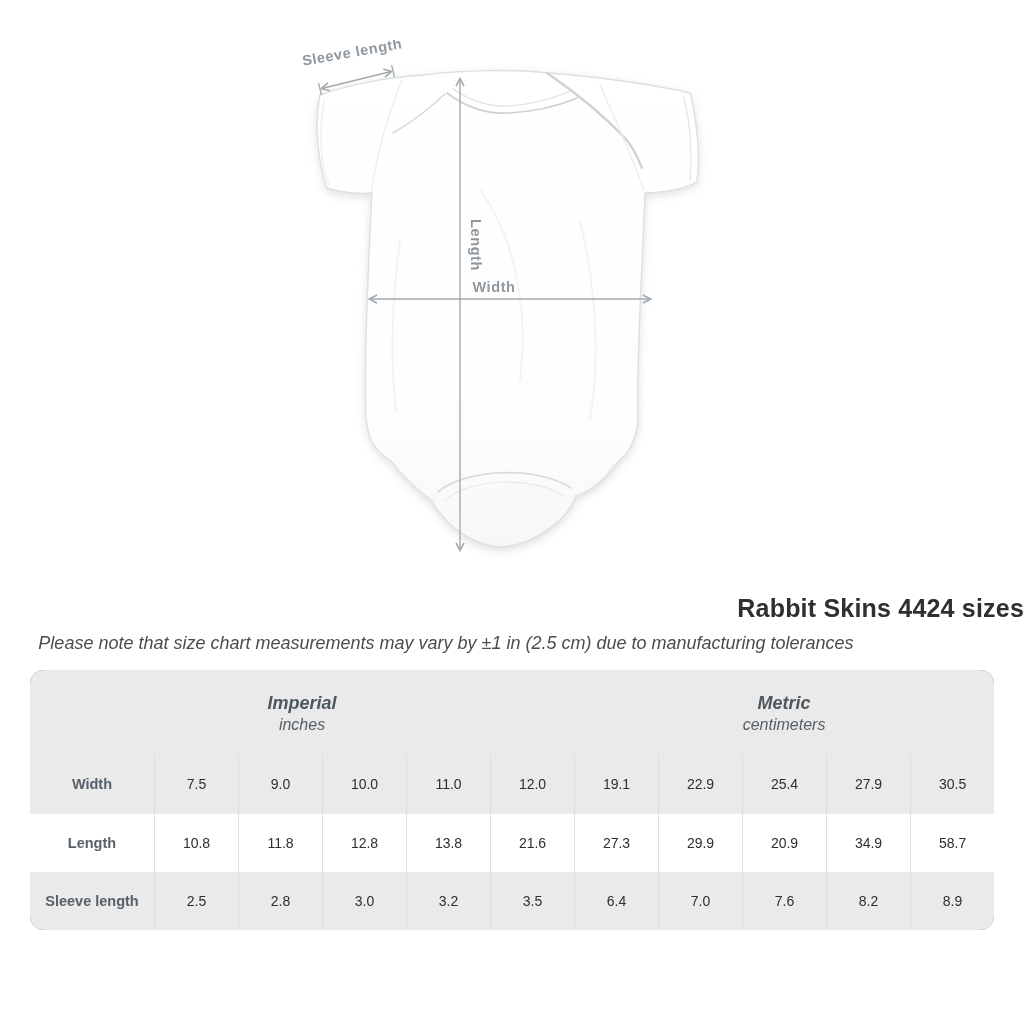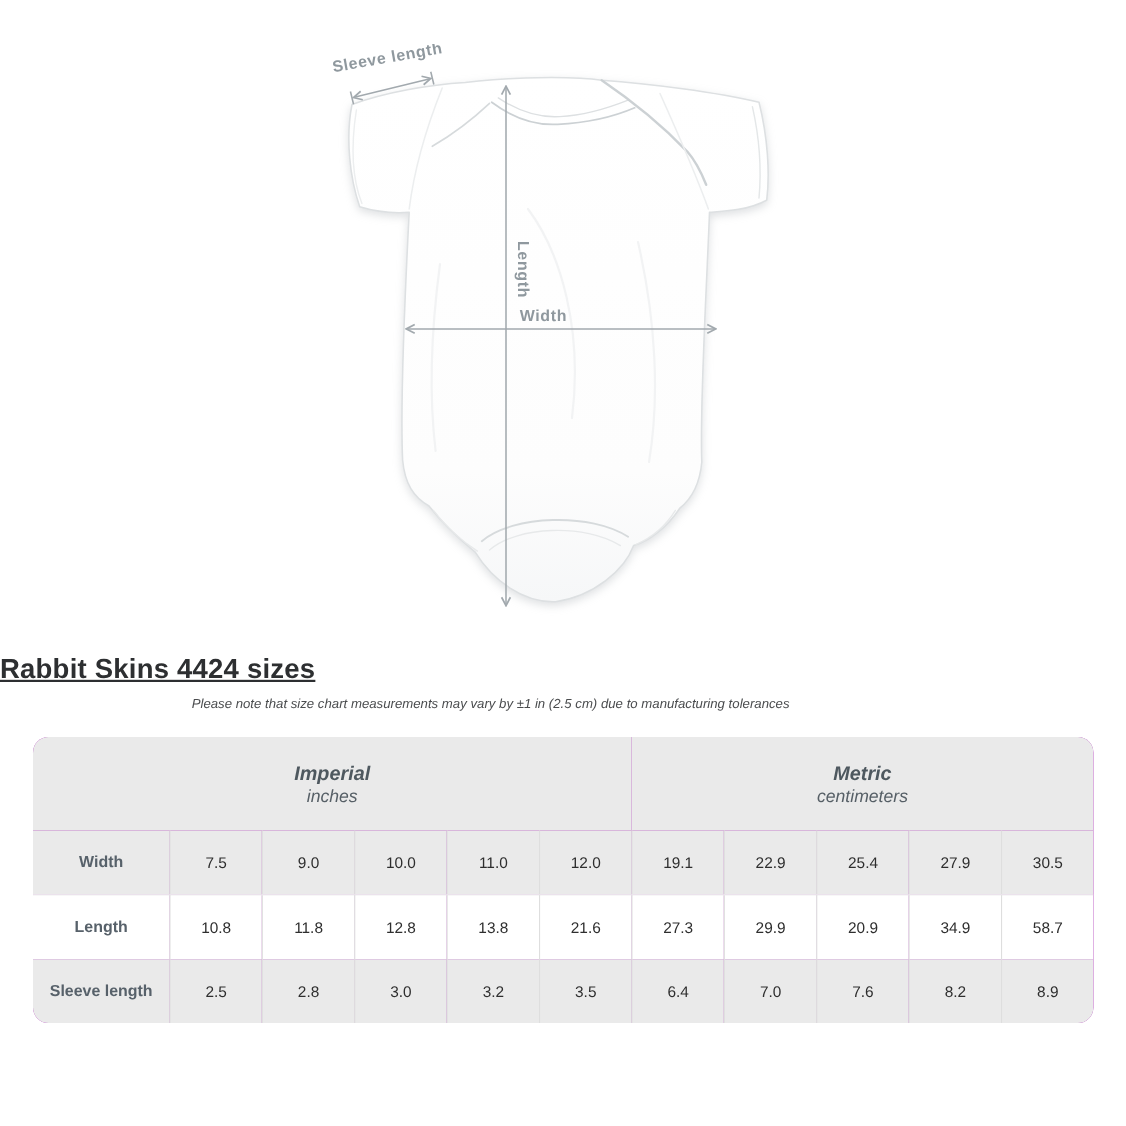--- a/index.html
+++ b/index.html
@@ -6,26 +6,26 @@
   .page{
     position:relative;width:1024px;height:1024px;background:#ffffff;overflow:hidden;
     font-family:"Liberation Sans","DejaVu Sans",sans-serif;
   }
   
   .diagram{position:absolute;left:280px;top:40px;width:460px;height:530px;}
   .diagram svg{display:block;}
   .ann-text{font-weight:bold;font-size:14.5px;fill:#8f989e;letter-spacing:.6px;}
   
   .title{
-    position:absolute;left:0;top:594px;width:1024px;text-align:left;
-    font-size:25px;font-weight:bold;color:#2d2f31;letter-spacing:.2px;text-decoration:underline;
+    position:absolute;left:0;top:594px;width:1024px;text-align:right;
+    font-size:25px;font-weight:bold;color:#2d2f31;letter-spacing:.2px;
   }
   .subtitle{
     position:absolute;left:0;top:633px;width:892px;text-align:center;
-    font-size:12px;font-style:italic;color:#4a4c4e;
+    font-size:18px;font-style:italic;color:#4a4c4e;
   }
   
   .table-wrap{
     position:absolute;left:30px;top:670px;width:964px;
     border-radius:14px;overflow:hidden;background:#a21caf;
   }
   table.size{border-collapse:separate;border-spacing:0;table-layout:fixed;width:964px;}
   col.c-label{width:124px;}
   col.c-data{width:84px;}
   .group-row td{

